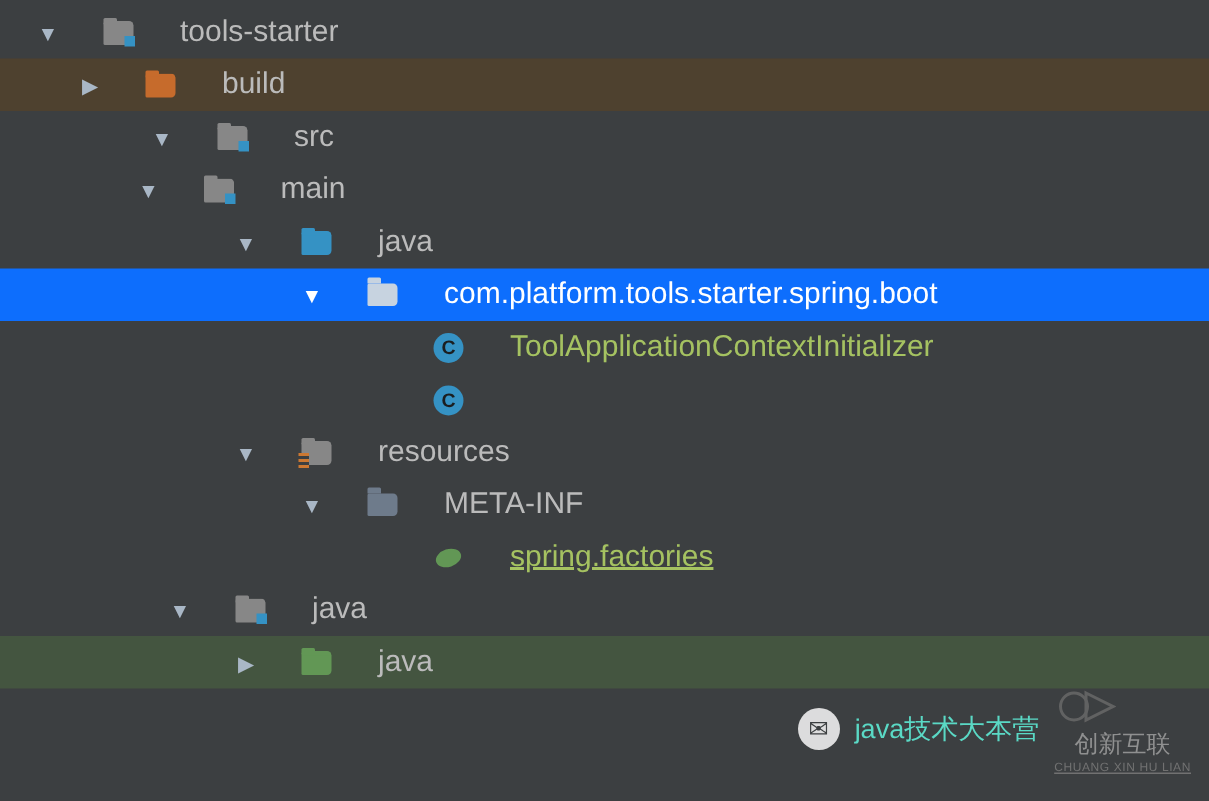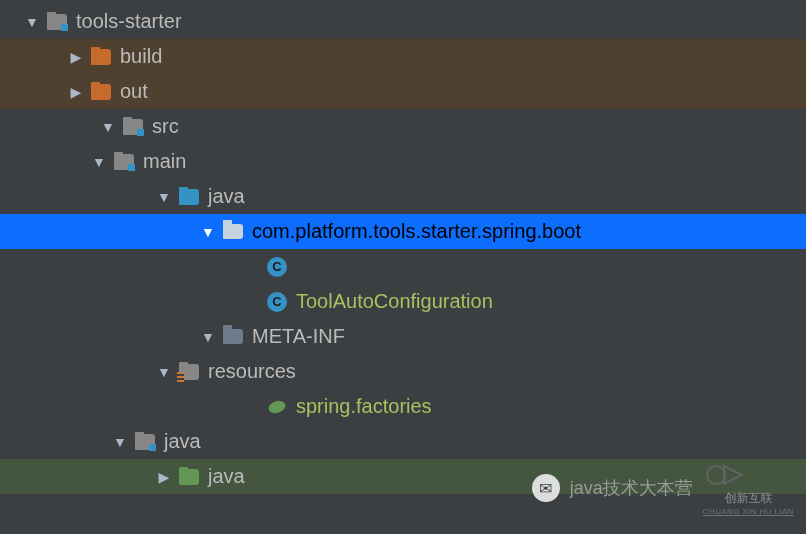--- a/index.html
+++ b/index.html
@@ -11,20 +11,21 @@
     font-size: 20px;
     overflow: hidden;
     position: relative;
   }
   .tree { padding-top: 4px; }
   .row {
     display: flex;
     align-items: center;
     height: 35px;
     white-space: nowrap;
+    gap: 22px;
   }
   .row.highlight-brown { background: #4e412f; }
   .row.highlight-blue  { background: #0d6efd; }
   .row.highlight-green { background: #445540; }
   .arrow {
     width: 16px;
     text-align: center;
     color: #a9b7c6;
     font-size: 14px;
     display: inline-block;
@@ -35,22 +36,22 @@
   .icon {
     width: 22px;
     height: 22px;
     margin: 0 8px 0 6px;
     display: inline-flex;
     align-items: center;
     justify-content: center;
   }
   .label { color: #bbbbbb; }
   .label.java-class { color: #a5c261; }
-  .label.file-green { color: #a5c261; }
-  .label.selected { color: #000000; }
+  .label.file-green { color: #a5c261; text-decoration: underline; }
+  .label.selected { color: #ffffff; }
 
   
   .folder-base {
     width: 20px; height: 16px;
     background: #878787;
     border-radius: 1px 3px 3px 1px;
     border-top: 3px solid #878787;
     position: relative;
   }
   .folder-base::before {
@@ -126,60 +127,53 @@
     position: absolute;
     right: 12px; bottom: 18px;
     display:flex; align-items:center; gap:10px;
     opacity: .9;
   }
   .wechat {
     width:28px;height:28px;border-radius:50%;
     background:#eee; display:flex;align-items:center;justify-content:center;
     font-size:16px;color:#3c3f41;
   }
-  .wm-text{ color:#a3a3a3; font-size:18px; }
+  .wm-text{ color:#5eead4; font-size:18px; }
   .brand {
     text-align:center;
   }
   .brand-logo{
     width:42px;height:30px;
     display:flex;align-items:center;justify-content:center;
   }
   .brand-logo svg{stroke:#666;fill:none;stroke-width:2;}
-  .brand-cn{font-size:12px;color:#999;}
+  .brand-cn{font-size:16px;color:#999;}
   .brand-en{font-size:8px;color:#777;letter-spacing:0.4px;text-decoration:underline;}
 </style>
 </head>
 <body>
 
 <div class="tree">
 
   <div class="row" style="padding-left:24px">
     <span class="arrow exp"></span>
     <span class="icon">
         <span class="folder-base folder-marked"></span>
       </span>
     <span class="label">tools-starter</span>
   </div>
 
-  <div class="row highlight-brown" style="padding-left:68px">
+  <div class="row highlight-brown" style="padding-left:52px">
     <span class="arrow col"></span>
     <span class="icon">
         <span class="folder-base folder-orange"></span>
       </span>
     <span class="label">build</span>
   </div>
 
-  <div class="row highlight-brown" style="padding-left:68px">
-    <span class="arrow col"></span>
-    <span class="icon">
-        <span class="folder-base folder-orange"></span>
-      </span>
-    <span class="label">out</span>
-  </div>
 
   <div class="row" style="padding-left:100px">
     <span class="arrow exp"></span>
     <span class="icon">
         <span class="folder-base folder-marked"></span>
       </span>
     <span class="label">src</span>
   </div>
 
   <div class="row" style="padding-left:91px">
@@ -204,44 +198,44 @@
         <span class="pkg selected"></span>
       </span>
     <span class="label selected">com.platform.tools.starter.spring.boot</span>
   </div>
 
   <div class="row" style="padding-left:244px">
     <span class="arrow none"></span>
     <span class="icon">
         <span class="class-c">C</span>
       </span>
+    <span class="label java-class">ToolApplicationContextInitializer</span>
   </div>
 
   <div class="row" style="padding-left:244px">
     <span class="arrow none"></span>
     <span class="icon">
         <span class="class-c">C</span>
       </span>
-    <span class="label java-class">ToolAutoConfiguration</span>
+  </div>
+
+  <div class="row" style="padding-left:156px">
+    <span class="arrow exp"></span>
+    <span class="icon">
+        <span class="folder-base folder-res"></span>
+      </span>
+    <span class="label">resources</span>
   </div>
 
   <div class="row" style="padding-left:200px">
     <span class="arrow exp"></span>
     <span class="icon">
         <span class="pkg"></span>
       </span>
     <span class="label">META-INF</span>
-  </div>
-
-  <div class="row" style="padding-left:156px">
-    <span class="arrow exp"></span>
-    <span class="icon">
-        <span class="folder-base folder-res"></span>
-      </span>
-    <span class="label">resources</span>
   </div>
 
   <div class="row" style="padding-left:244px">
     <span class="arrow none"></span>
     <span class="icon">
         <span class="leaf"></span>
       </span>
     <span class="label file-green">spring.factories</span>
   </div>
 

